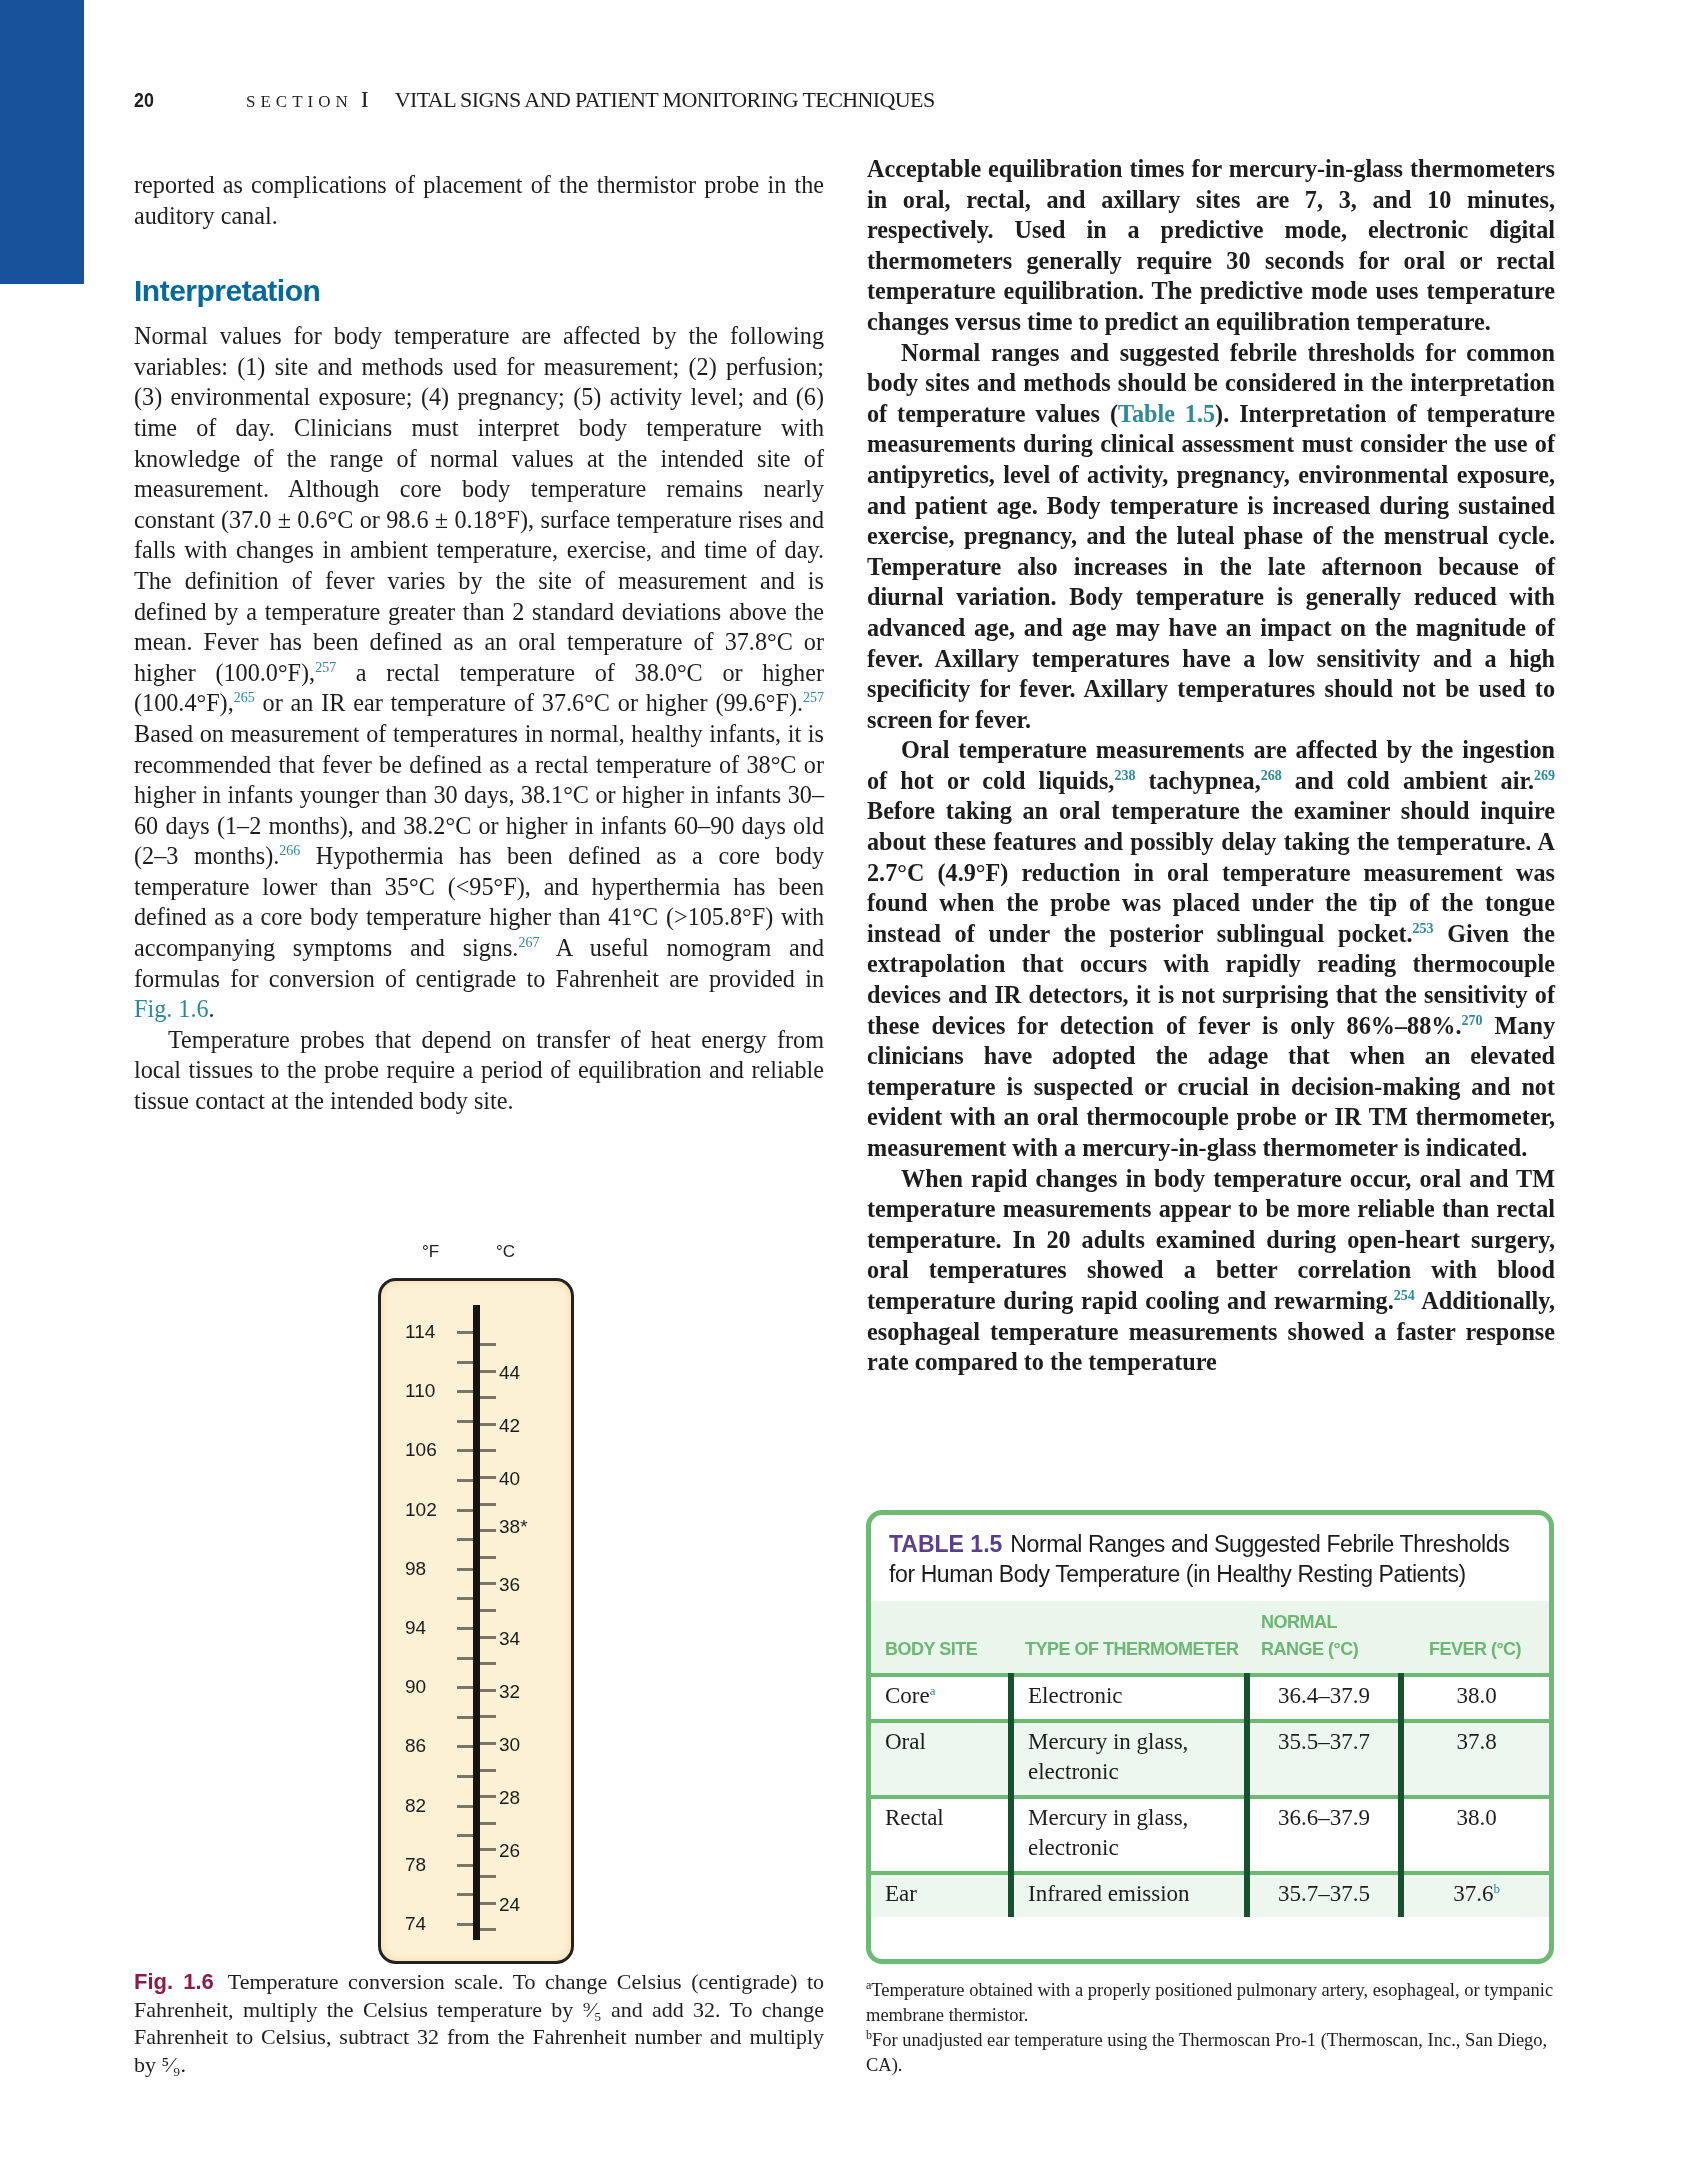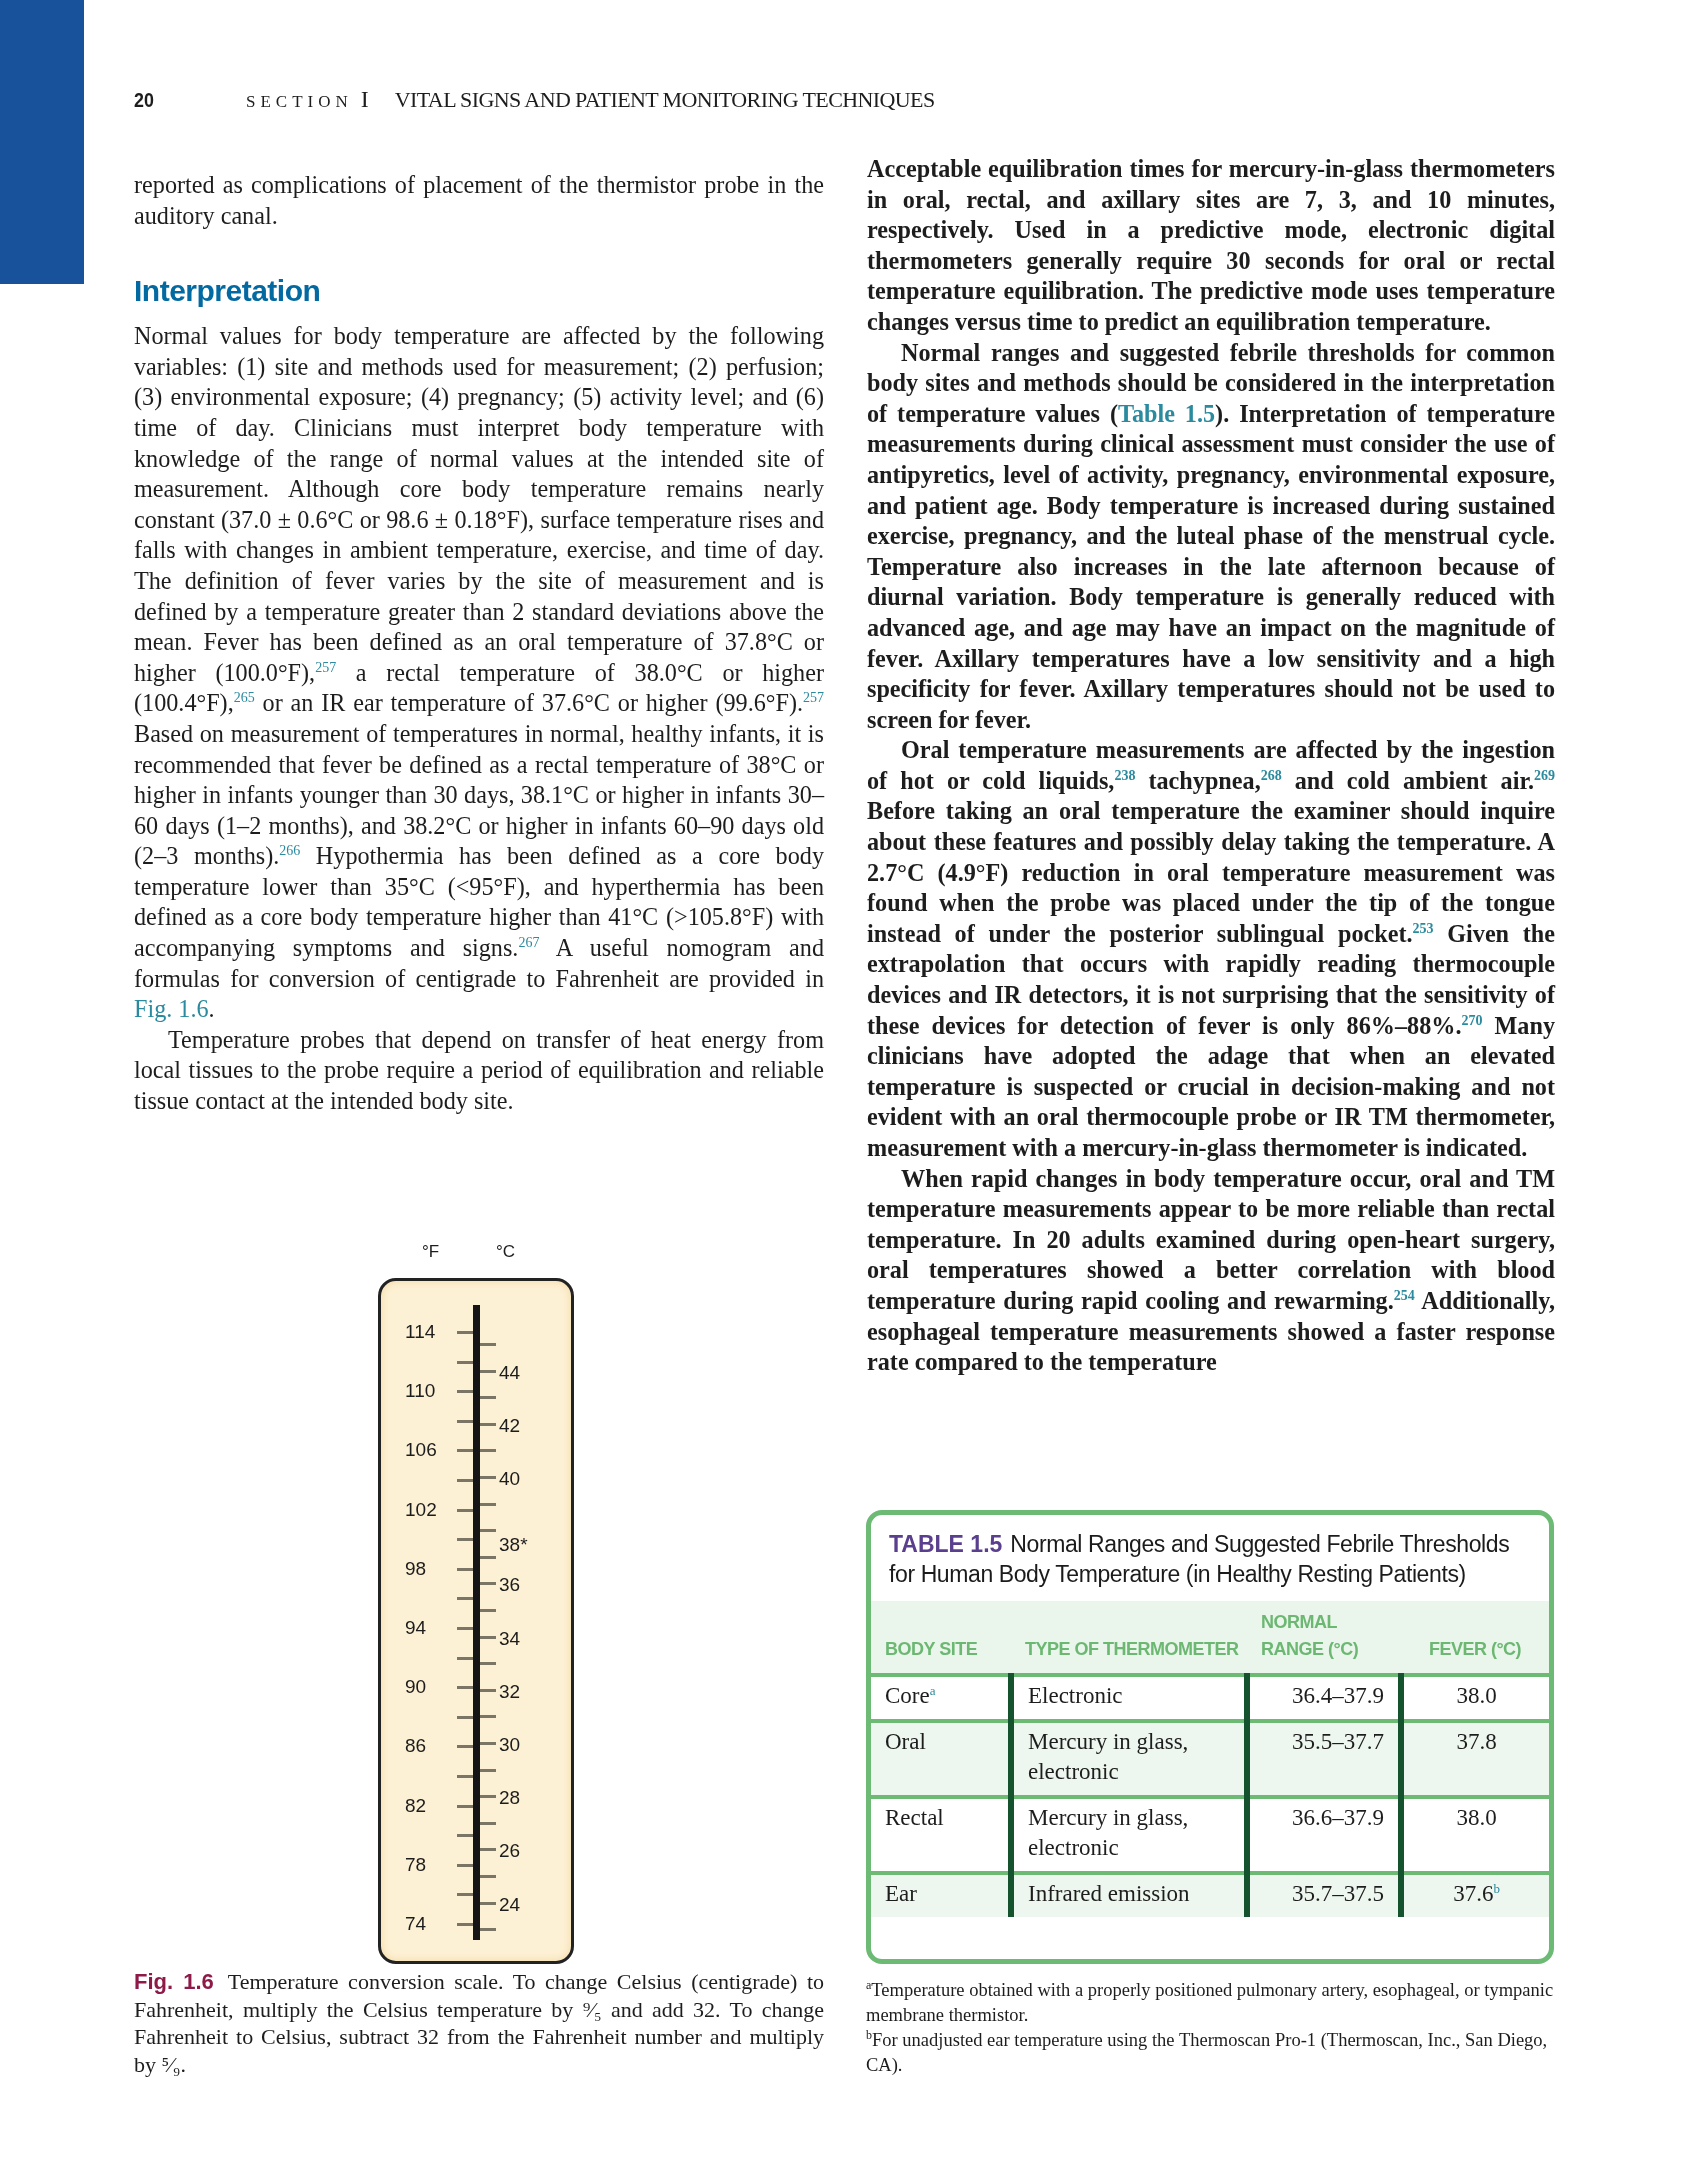--- a/index.html
+++ b/index.html
@@ -56,21 +56,21 @@
   .table-num { font-weight: bold; color: #5a3f8e; margin-right: 8px; letter-spacing: 0; }
   table.data { border-collapse: collapse; width: 100%; font-size: 23px; }
   table.data th { background: #eaf5eb; color: #6cb873; font-family: "Liberation Sans", "DejaVu Sans", sans-serif;
                   font-size: 18px; font-weight: bold; text-align: left; vertical-align: bottom;
                   padding: 8px 0 10px 14px; line-height: 27px; letter-spacing: -0.5px; }
   table.data th.center { text-align: center; padding-left: 0; }
   table.data td { border-top: 4px solid #6dba75; border-left: 6px solid #14532d; padding: 4px 14px 8px 14px;
                   vertical-align: top; line-height: 30px; }
   table.data td:first-child { border-left: none; }
   table.data tr.shade td { background: #eef7ef; }
-  table.data td.num { text-align: right; }
+  table.data td.num { text-align: center; }
   table.data td.center { text-align: center; }
   sup.fn { color: #2a8a9e; font-size: 13px; vertical-align: 8px; line-height: 0; }
 
   .footnotes { position: absolute; left: 866px; top: 1978px; width: 690px; font-size: 18.5px; line-height: 25px; }
   .footnotes p { margin: 0; }
   sup.fnmark { font-size: 12px; vertical-align: 7px; line-height: 0; }
 </style>
 </head>
 <body>
 
@@ -133,21 +133,21 @@
       <div class="tick right" style="top: 88.6px;"></div>
       <div class="tlabel c" style="top: 81.6px;">44</div>
       <div class="tick right" style="top: 115.2px;"></div>
       <div class="tick right" style="top: 141.8px;"></div>
       <div class="tlabel c" style="top: 134.8px;">42</div>
       <div class="tick right" style="top: 168.4px;"></div>
       <div class="tick right" style="top: 195px;"></div>
       <div class="tlabel c" style="top: 188px;">40</div>
       <div class="tick right" style="top: 221.6px;"></div>
       <div class="tick right" style="top: 248.2px;"></div>
-      <div class="tlabel c" style="top: 254px;">38*</div>
+      <div class="tlabel c" style="top: 236px;">38*</div>
       <div class="tick right" style="top: 274.8px;"></div>
       <div class="tick right" style="top: 301.4px;"></div>
       <div class="tlabel c" style="top: 294.4px;">36</div>
       <div class="tick right" style="top: 328px;"></div>
       <div class="tick right" style="top: 354.6px;"></div>
       <div class="tlabel c" style="top: 347.6px;">34</div>
       <div class="tick right" style="top: 381.2px;"></div>
       <div class="tick right" style="top: 407.8px;"></div>
       <div class="tlabel c" style="top: 400.8px; text-align: right;">32</div>
       <div class="tick right" style="top: 434.4px;"></div>

